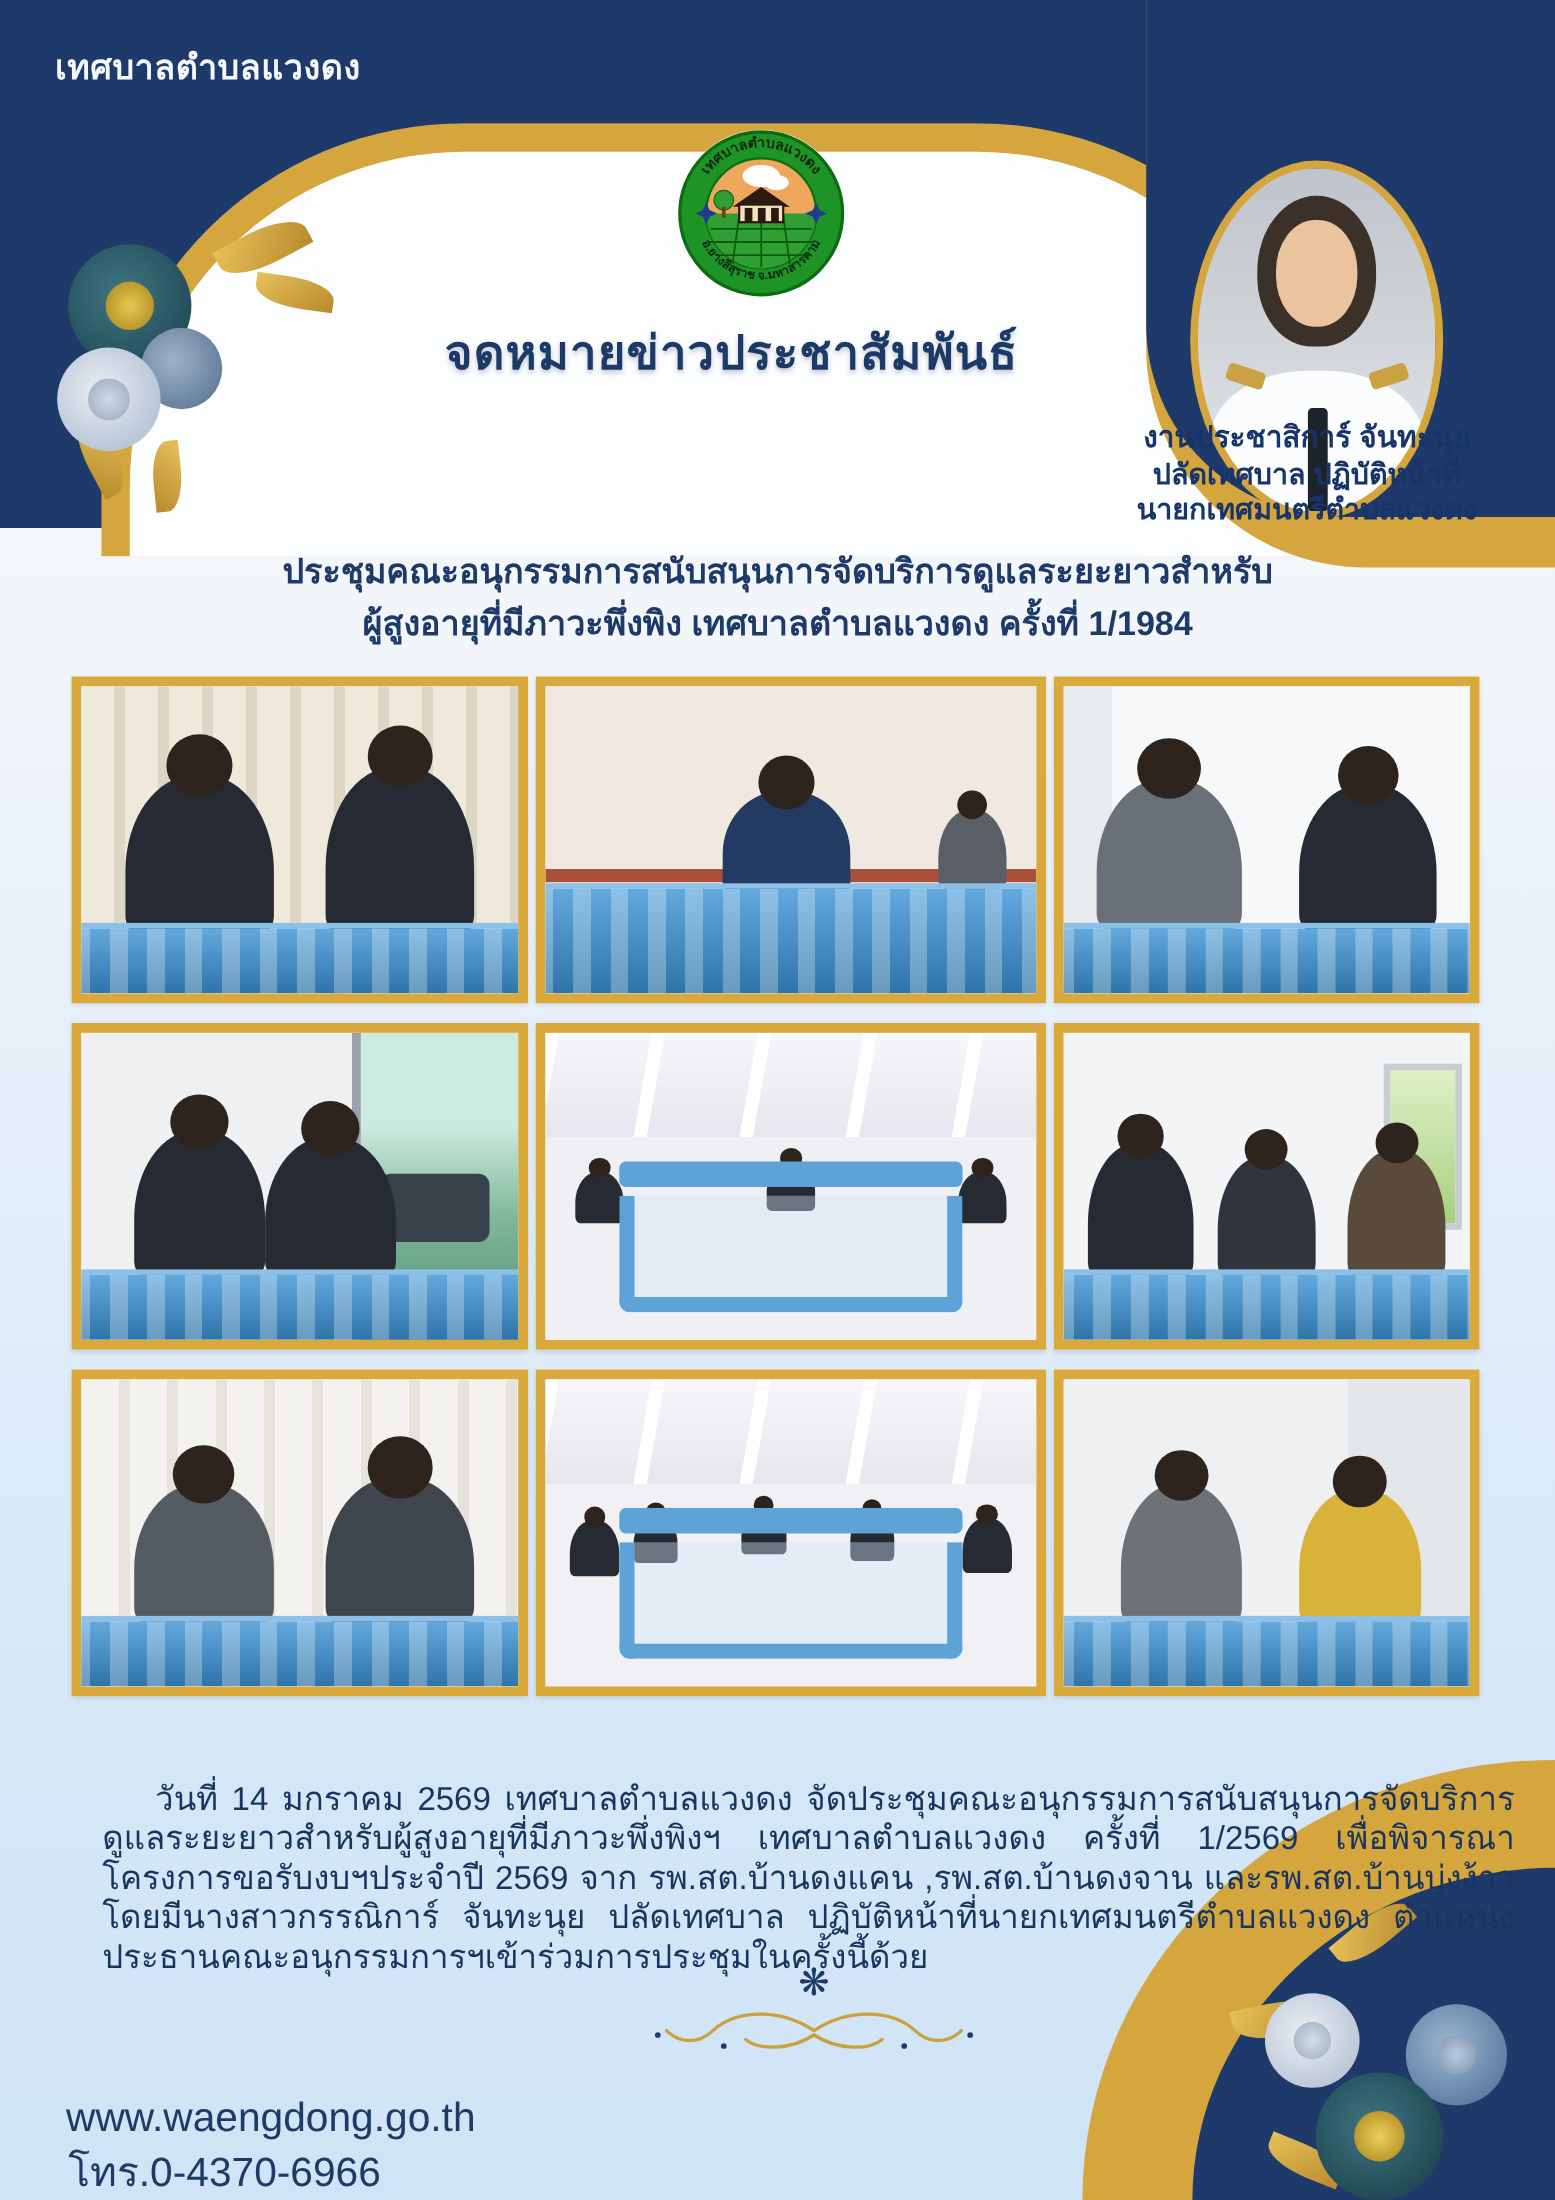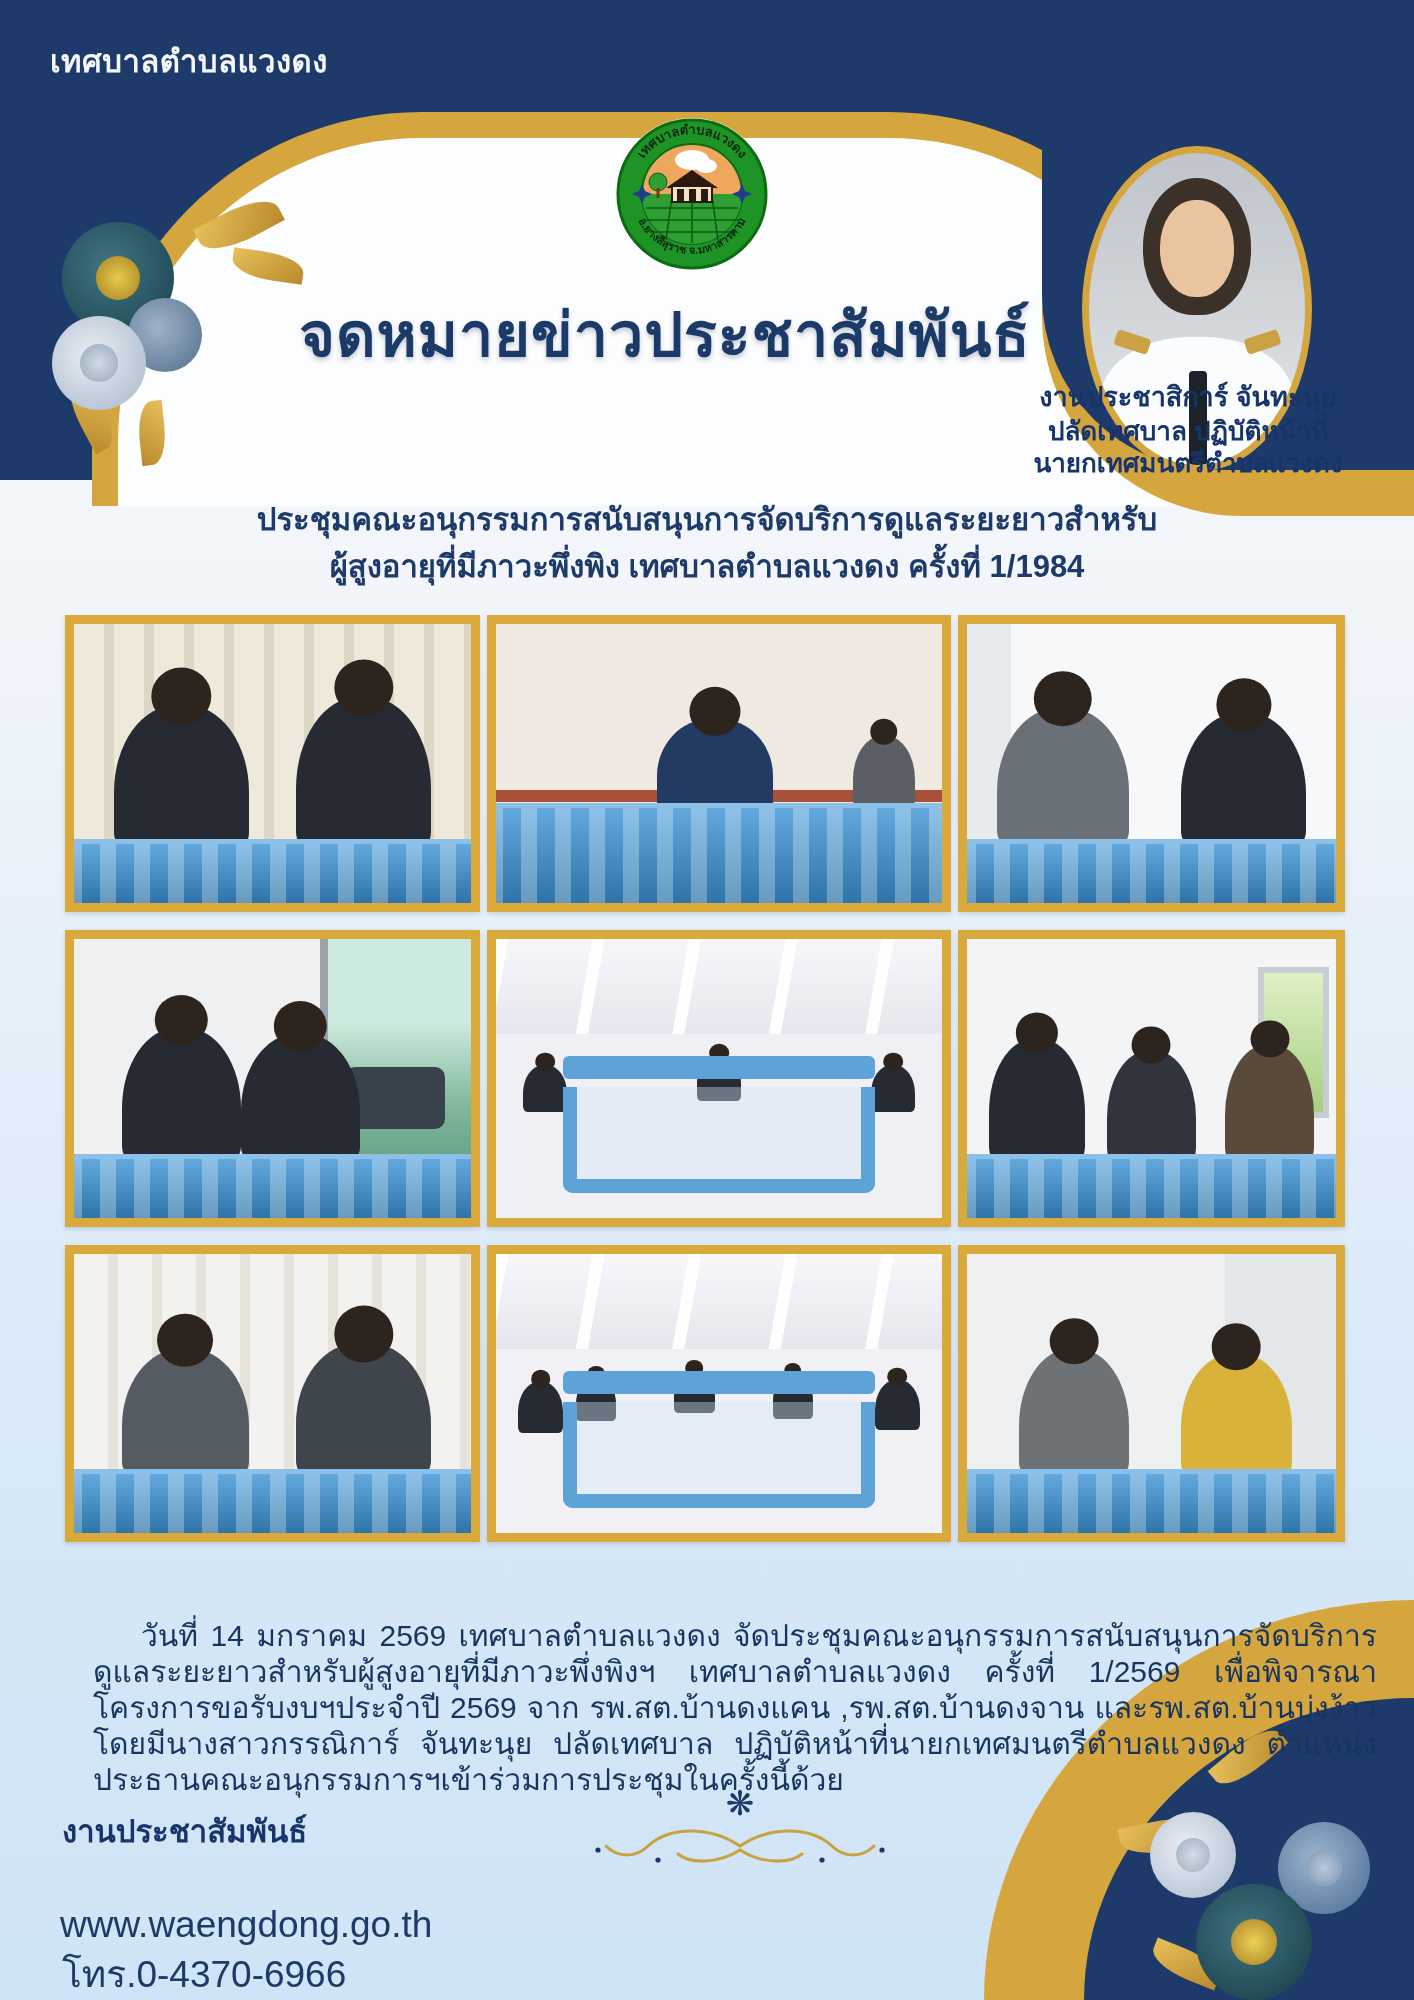--- a/index.html
+++ b/index.html
@@ -19,21 +19,21 @@
   .portrait .hair{position:absolute;top:8%;left:25%;width:50%;height:44%;background:#3c3128;border-radius:50% 50% 46% 46%;}
   .portrait .face{position:absolute;top:15%;left:33%;width:34%;height:31%;background:#e9c49e;border-radius:48%;}
   .portrait .suit{position:absolute;bottom:-3%;left:5%;width:90%;height:44%;background:#fbfcfd;border-radius:46% 46% 0 0;}
   .portrait .tie{position:absolute;bottom:0;left:46.5%;width:8%;height:30%;background:#1d232b;border-radius:4px;}
   .portrait .ep{position:absolute;width:16%;height:5%;background:#caa244;border-radius:4px;}
   .official{position:absolute;left:1000px;top:381px;width:376px;text-align:center;line-height:1.25;}
   .official .nm{font-size:27px;font-weight:bold;color:#17356a;}
   .official .rl{font-size:26px;font-weight:bold;color:#17356a;}
   
   .center-col{position:absolute;left:150px;top:286px;width:1030px;text-align:center;}
-  .big-title{font-size:61px;font-weight:bold;color:#1c3a67;text-shadow:0 3px 5px rgba(20,40,80,.25);letter-spacing:1px;}
+  .big-title{font-size:43px;font-weight:bold;color:#1c3a67;text-shadow:0 3px 5px rgba(20,40,80,.25);letter-spacing:1px;}
   .badge-wrap{position:absolute;left:150px;top:396px;width:1030px;display:flex;justify-content:center;}
   .badge{position:relative;background:#16335f;border:3px solid #caa244;border-radius:42px;
          box-shadow:inset 0 0 0 5px #16335f,inset 0 0 0 7px #8d7430,0 4px 8px rgba(10,25,55,.35);
          padding:16px 54px;font-size:36px;color:#eef4fb;font-weight:600;white-space:nowrap;}
   .badge .tip{position:absolute;top:50%;width:26px;height:26px;background:#16335f;border:3px solid #caa244;transform:translateY(-50%) rotate(45deg);}
   .badge .tip.l{left:-16px;} .badge .tip.r{right:-16px;}
   
   .rose{position:absolute;border-radius:50%;}
   .rose i{position:absolute;left:30%;top:30%;width:40%;height:40%;border-radius:50%;display:block;}
   .leaf{position:absolute;background:linear-gradient(135deg,#e6c05a,#b98a2c);border-radius:0 60% 0 60%;}
@@ -235,21 +235,20 @@
       <div class="photo-art p9" role="img" aria-label="ผู้เข้าประชุมสองท่านอ่านเอกสารที่โต๊ะผ้าสีฟ้า">
         <div class="fig" style="left:14%;bottom:20%;width:30%;height:46%;background:#6d7277;"></div>
         <div class="fig" style="left:58%;bottom:20%;width:30%;height:44%;background:#d9b23a;"></div>
         <div class="tbl"></div>
       </div>
     </div>
   </div>
 
   <p class="article">วันที่ 14 มกราคม 2569 เทศบาลตำบลแวงดง จัดประชุมคณะอนุกรรมการสนับสนุนการจัดบริการดูแลระยะยาวสำหรับผู้สูงอายุที่มีภาวะพึ่งพิงฯ เทศบาลตำบลแวงดง ครั้งที่ 1/2569 เพื่อพิจารณาโครงการขอรับงบฯประจำปี 2569 จาก รพ.สต.บ้านดงแคน ,รพ.สต.บ้านดงจาน และรพ.สต.บ้านบุ่งง้าว โดยมีนางสาวกรรณิการ์ จันทะนุย ปลัดเทศบาล ปฏิบัติหน้าที่นายกเทศมนตรีตำบลแวงดง ตำแหน่ง ประธานคณะอนุกรรมการฯเข้าร่วมการประชุมในครั้งนี้ด้วย</p>
 
-  <div class="dept">งานประชาสัมพันธ์</div>
   <div class="ornament">
     <div class="star">❋</div>
     <svg width="400" height="52" viewBox="0 0 400 52">
       <g fill="none" stroke="#c9a23f" stroke-width="3" stroke-linecap="round">
         <path d="M200,26 C170,6 130,6 108,26 C96,38 78,38 66,26"></path>
         <path d="M200,26 C230,6 270,6 292,26 C304,38 322,38 334,26"></path>
         <path d="M200,30 C178,44 150,44 138,34"></path>
         <path d="M200,30 C222,44 250,44 262,34"></path>
       </g>
       <g fill="#1d3a6b">

